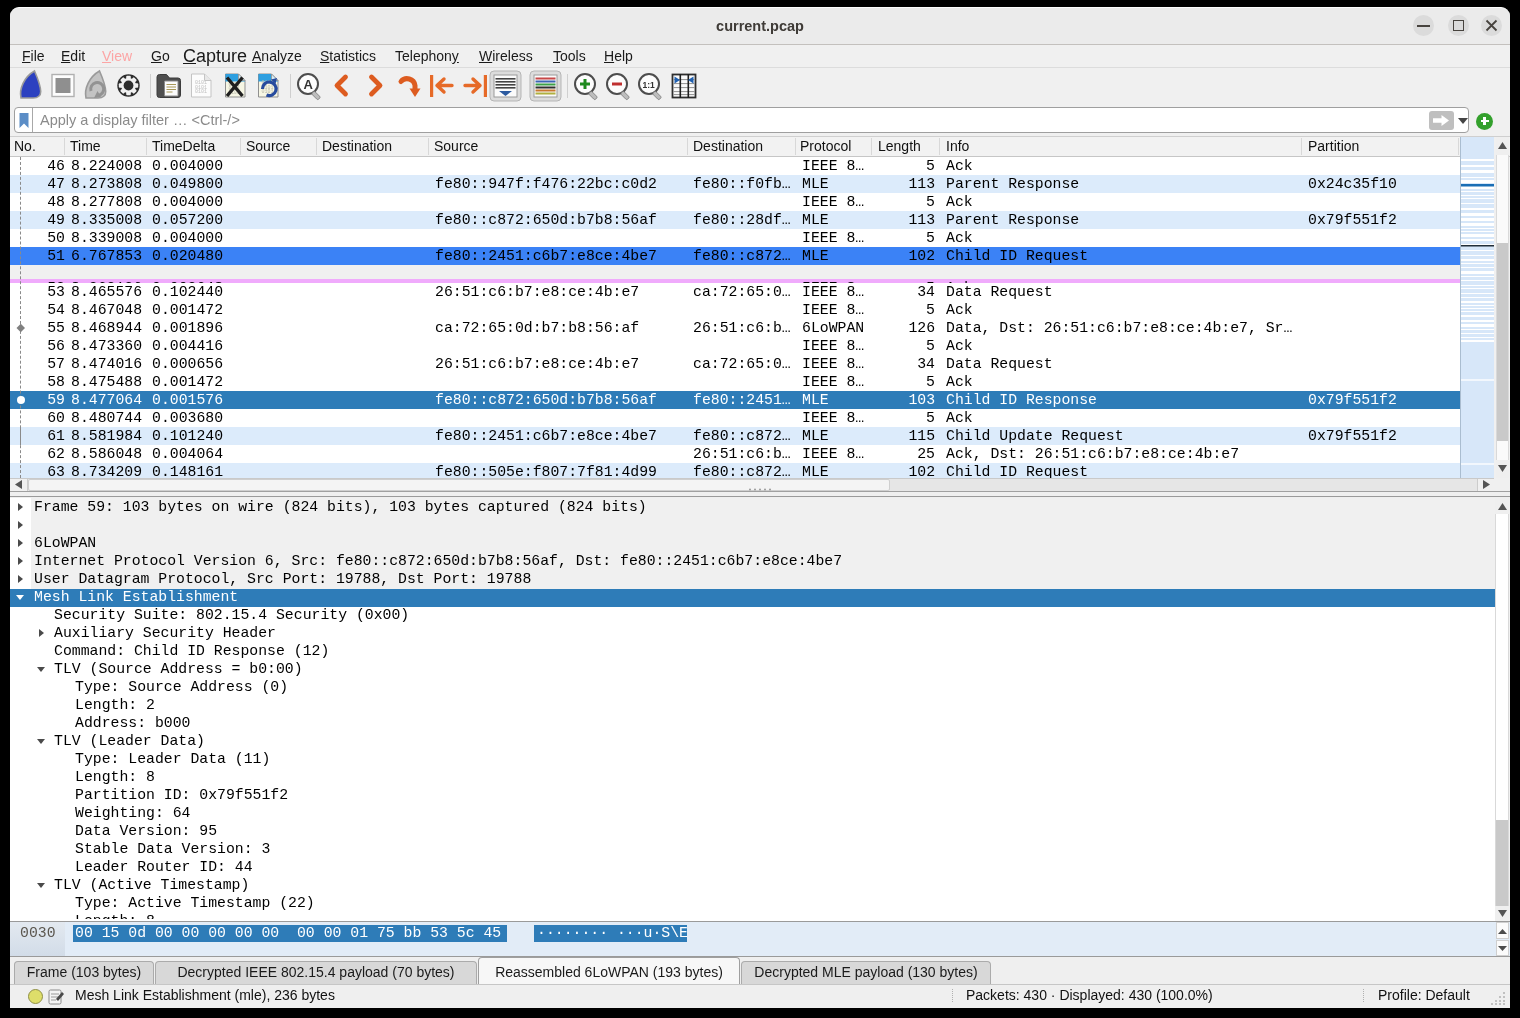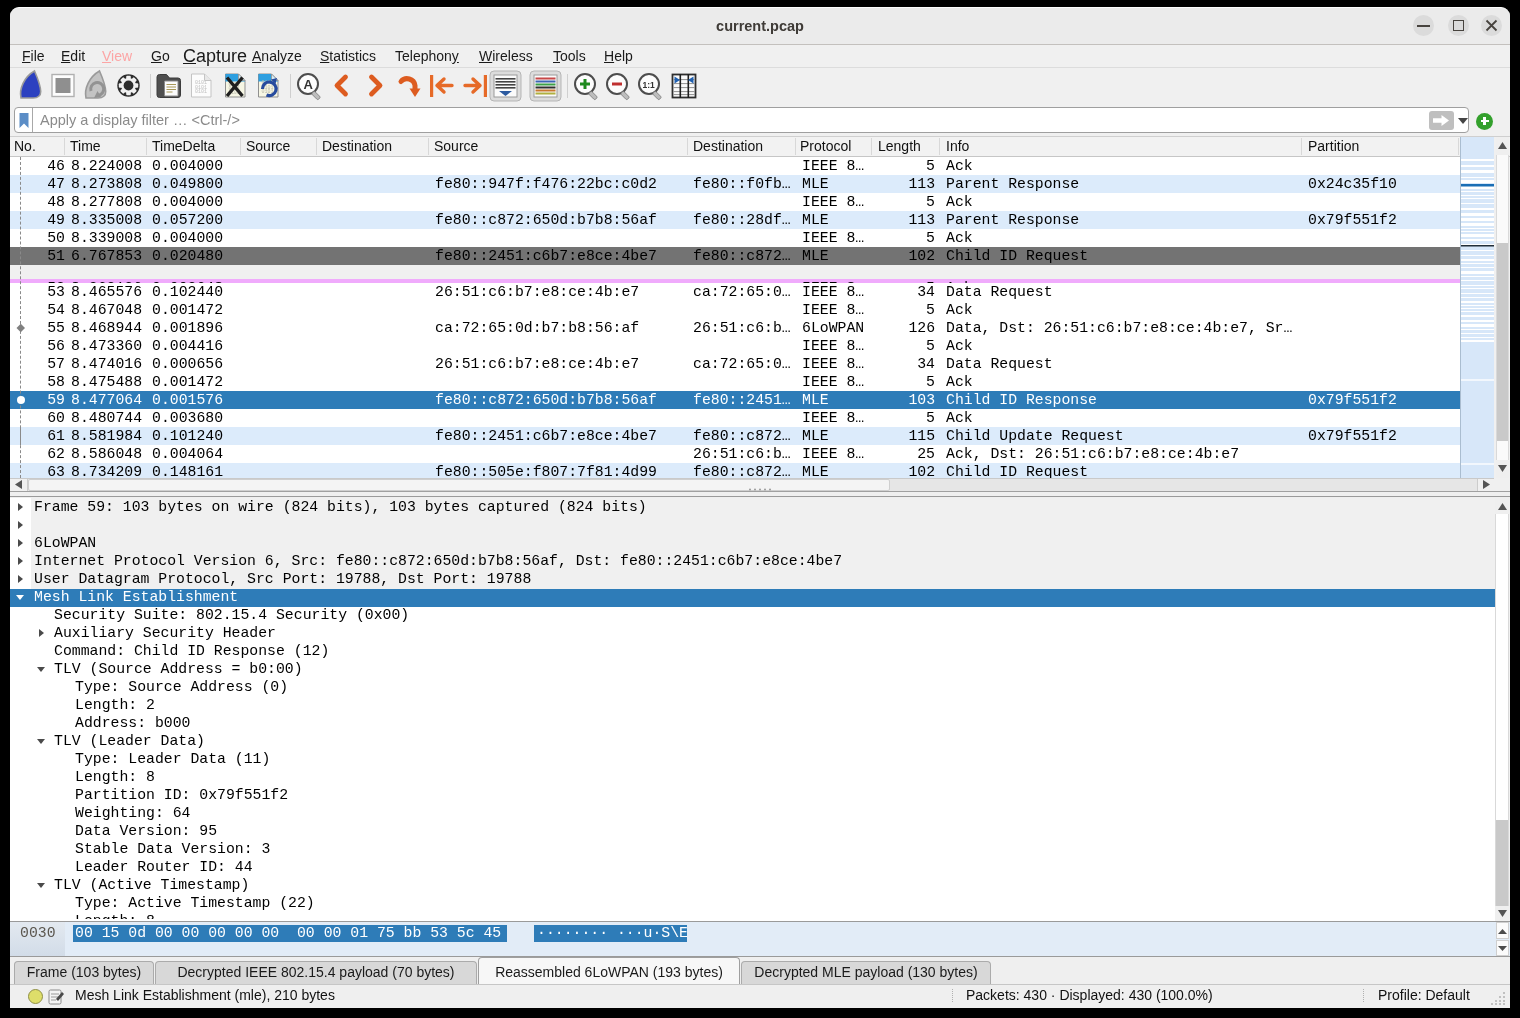--- a/index.html
+++ b/index.html
@@ -217,21 +217,21 @@
 <span style="left:1298px">0x79f551f2</span>
 </div>
 <div class="pr" style="top:72px;background:#ffffff;color:#000">
 <span style="left:37.2px">50</span>
 <span style="left:61px">8.339008</span>
 <span style="left:142px">0.004000</span>
 <span style="left:792px">IEEE 8…</span>
 <span style="left:916.1px">5</span>
 <span style="left:936px">Ack</span>
 </div>
-<div class="pr" style="top:90px;background:#737373;color:#000">
+<div class="pr" style="top:90px;background:#3b82f6;color:#000">
 <span style="left:37.2px">51</span>
 <span style="left:61px">6.767853</span>
 <span style="left:142px">0.020480</span>
 <span style="left:425px">fe80::2451:c6b7:e8ce:4be7</span>
 <span style="left:683px">fe80::c872…</span>
 <span style="left:792px">MLE</span>
 <span style="left:898.4px">102</span>
 <span style="left:936px">Child ID Request</span>
 </div>
 <div class="pr" style="top:122px;background:#f0abfc;color:#000">
@@ -567,21 +567,21 @@
 <div class="a" style="left:741px;top:961px;width:250px;height:23px;background:#d8d8d8;border:1px solid #ababab;border-bottom:none;border-radius:4px 4px 0 0;box-sizing:border-box"></div>
 <div class="a" style="left:741px;top:961px;width:250px;height:23px;line-height:23px;text-align:center;font-size:14px;color:#1a1a1a">Decrypted MLE payload (130 bytes)</div>
 
 <div class="a" style="left:10px;top:984px;width:1500px;height:23px;background:#efefef;border-top:1px solid #c6c6c6;box-sizing:border-box"></div>
 <div class="a" style="left:28px;top:989px;width:15px;height:15px;border-radius:50%;background:#dede6a;border:1px solid #8f8f45;box-sizing:border-box"></div>
 <svg class="a" style="left:48px;top:988px" width="17" height="17">
 <rect x="1" y="2" width="12" height="14" rx="1.5" fill="#f4f4f4" stroke="#8a8a8a"></rect>
 <path d="M3 6 h8 M3 9 h8 M3 12 h5" stroke="#9a9a9a" stroke-width="1"></path>
 <path d="M8 11 L14 4 L16 6 L10 13 z" fill="#4a4a4a"></path>
 </svg>
-<div class="a" style="left:75px;top:984px;height:23px;line-height:23px;font-size:14px;color:#111">Mesh Link Establishment (mle), 210 bytes</div>
+<div class="a" style="left:75px;top:984px;height:23px;line-height:23px;font-size:14px;color:#111">Mesh Link Establishment (mle), 236 bytes</div>
 <div class="a" style="left:952px;top:989px;width:1px;height:13px;border-left:1px dotted #b0b0b0"></div>
 <div class="a" style="left:1363px;top:989px;width:1px;height:13px;border-left:1px dotted #b0b0b0"></div>
 <div class="a" style="left:966px;top:984px;height:23px;line-height:23px;font-size:14px;color:#111">Packets: 430 · Displayed: 430 (100.0%)</div>
 <div class="a" style="left:1378px;top:984px;height:23px;line-height:23px;font-size:14px;color:#111">Profile: Default</div>
 <svg class="a" style="left:1490px;top:991px" width="16" height="14">
 <g fill="#b0b0b0">
       <circle cx="14" cy="2" r="1"></circle>
       <circle cx="10" cy="6" r="1"></circle>
       <circle cx="14" cy="6" r="1"></circle>
       <circle cx="6" cy="10" r="1"></circle>

